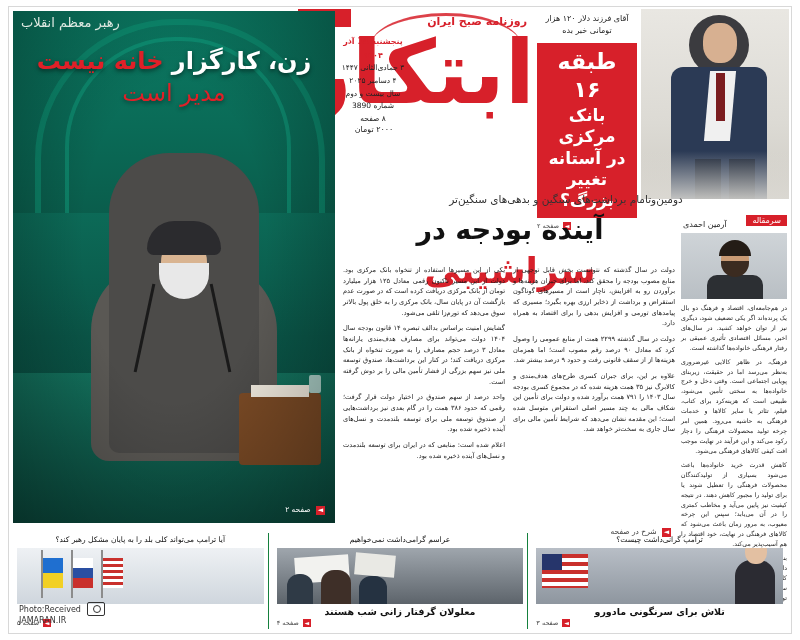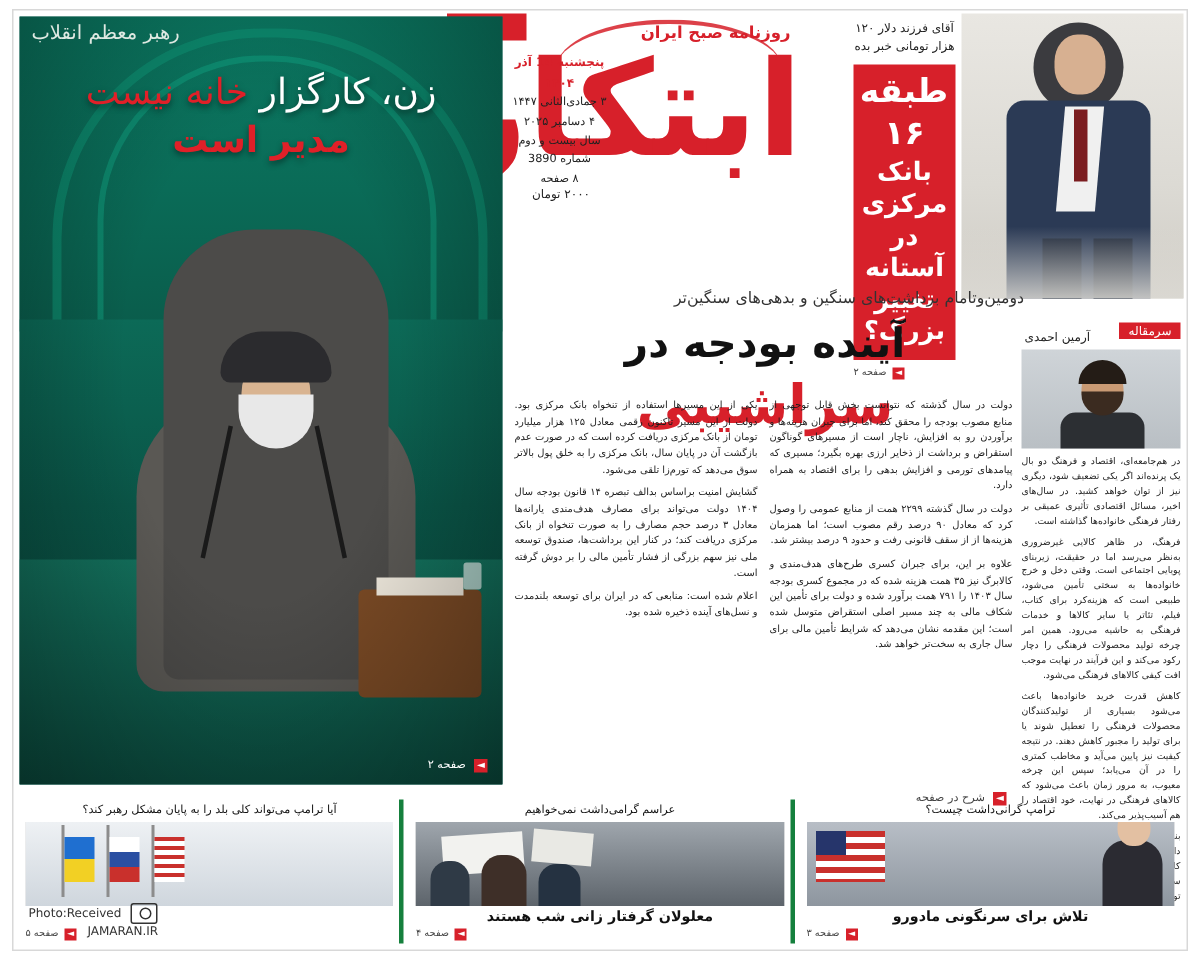--- a/index.html
+++ b/index.html
@@ -17,21 +17,21 @@
   .photo-left{position:absolute;top:2px;right:2px;width:148px;height:190px;background:linear-gradient(180deg,#e9e7e2 0%,#dcdad4 60%,#cfccc5 100%);overflow:hidden;}
   .ph-head{position:absolute;top:6px;right:40px;width:60px;height:60px;border-radius:50%;background:#3b3b3f;}
   .ph-face{position:absolute;top:14px;right:52px;width:34px;height:40px;border-radius:45%;background:#d7b091;}
   .ph-body{position:absolute;top:58px;right:22px;width:96px;height:132px;background:#2b3a55;border-radius:12px 12px 0 0;}
   .ph-shirt{position:absolute;top:62px;right:56px;width:26px;height:70px;background:#f0f0f0;transform:skewX(-5deg);}
   .ph-tie{position:absolute;top:64px;right:64px;width:9px;height:48px;background:#7b1d20;}
   .ph-leg1{position:absolute;top:150px;right:34px;width:26px;height:44px;background:#1c2638;}
   .ph-leg2{position:absolute;top:150px;right:68px;width:26px;height:44px;background:#1c2638;}
   .ph-grd{position:absolute;left:0;bottom:0;width:100%;height:48px;background:linear-gradient(180deg,rgba(255,255,255,0) 0%,rgba(220,218,212,.85) 100%);}
 
-  .leftcol-top{position:absolute;top:4px;right:154px;width:68px;height:192px;}
+  .leftcol-top{position:absolute;top:4px;right:154px;width:100px;height:192px;}
   .byline-sm{font-size:8px;color:#222;text-align:center;line-height:1.5;margin-top:2px;}
   .redbox{margin-top:6px;background:#d7202a;color:#fff;font-weight:bold;font-size:17px;line-height:1.25;padding:5px 5px 7px 5px;text-align:center;}
   .redbox .big{font-size:22px;display:block;margin-bottom:2px;}
 
   
   .masthead{position:absolute;top:0;right:248px;width:205px;height:200px;}
   .logo-word{position:absolute;top:22px;right:8px;width:180px;height:120px;color:#d7202a;font-size:88px;font-weight:bold;line-height:1;letter-spacing:-2px;text-align:center;font-family:"DejaVu Sans","Liberation Sans",sans-serif;}
   .logo-sub{position:absolute;top:8px;right:16px;font-size:11px;color:#d7202a;font-weight:bold;}
   .logo-swoosh{position:absolute;top:6px;right:22px;width:150px;height:36px;border-top:3px solid #d7202a;border-radius:60% 60% 0 0/100% 100% 0 0;opacity:.85;}
   .chahar{position:absolute;top:2px;left:-40px;background:#d7202a;color:#fff;font-size:11px;padding:2px 16px 3px 16px;border-radius:0 0 0 0;}
@@ -81,29 +81,29 @@
   .bp-turban{position:absolute;bottom:268px;left:134px;width:74px;height:34px;border-radius:34px 34px 8px 8px;background:#2b2b2e;}
   .bp-beard{position:absolute;bottom:224px;left:146px;width:50px;height:36px;border-radius:0 0 26px 26px;background:#e8e8e8;}
   .bp-mic1{position:absolute;bottom:150px;left:130px;width:3px;height:90px;background:#1a1a1a;transform:rotate(12deg);}
   .bp-mic2{position:absolute;bottom:150px;left:206px;width:3px;height:90px;background:#1a1a1a;transform:rotate(-12deg);}
   .bp-table{position:absolute;bottom:58px;left:226px;width:82px;height:72px;background:#7a4a25;border-radius:4px;}
   .bp-book{position:absolute;bottom:126px;left:238px;width:58px;height:12px;background:#efe9dd;}
   .bp-glass{position:absolute;bottom:130px;left:296px;width:12px;height:18px;background:#cfe3df;opacity:.8;border-radius:2px;}
   .bp-vign{position:absolute;inset:0;background:radial-gradient(ellipse at 50% 45%,rgba(0,0,0,0) 40%,rgba(0,0,0,.35) 100%);}
 
   .bp-title{position:absolute;top:34px;left:0;width:100%;text-align:center;}
-  .bp-title .t1{font-size:24px;font-weight:normal;color:#ffffff;line-height:1.35;text-shadow:0 2px 4px rgba(0,0,0,.5);}
+  .bp-title .t1{font-size:24px;font-weight:bold;color:#ffffff;line-height:1.35;text-shadow:0 2px 4px rgba(0,0,0,.5);}
   .bp-title .t1 .red{color:#e02028;}
-  .bp-title .t2{font-size:24px;font-weight:bold;color:#e02028;line-height:1.35;text-shadow:0 2px 4px rgba(0,0,0,.45);}
+  .bp-title .t2{font-size:24px;font-weight:normal;color:#e02028;line-height:1.35;text-shadow:0 2px 4px rgba(0,0,0,.45);}
   .bp-more{position:absolute;bottom:8px;right:10px;font-size:7.5px;color:#fff;}
   .bp-more .sq{display:inline-block;width:9px;height:9px;background:#d7202a;color:#fff;text-align:center;line-height:9px;font-size:7px;margin-left:3px;}
 
   
   .bottomstrip{position:absolute;bottom:4px;right:4px;left:4px;height:96px;display:flex;direction:rtl;gap:4px;}
-  .bcell{position:relative;flex:1;border-right:3px solid #15803d;padding:0 4px;box-sizing:border-box;}
+  .bcell{position:relative;flex:1;border-right:1px solid #15803d;padding:0 4px;box-sizing:border-box;}
   .bcell:first-child{border-right:none;}
   .bctitle{font-size:9.5px;font-weight:bold;color:#111;line-height:1.35;text-align:center;margin-top:2px;}
   .bcimg{width:100%;height:56px;margin-top:3px;position:relative;overflow:hidden;background:#dcdcdc;}
   .bc-more{position:absolute;bottom:2px;left:4px;font-size:6.5px;color:#444;}
   .bc-more .sq{display:inline-block;width:8px;height:8px;background:#d7202a;color:#fff;text-align:center;line-height:8px;font-size:6px;margin-left:2px;}
 
   
   .art-flagus{position:absolute;inset:0;background:linear-gradient(180deg,#b8bec6,#8e969f);}
   .us-stripes{position:absolute;top:6px;left:6px;width:46px;height:34px;background:repeating-linear-gradient(180deg,#c9302c 0 4px,#fff 4px 8px);}
   .us-canton{position:absolute;top:6px;left:6px;width:20px;height:16px;background:#26356b;}
@@ -118,21 +118,21 @@
   .crowd-p3{position:absolute;bottom:0;left:82px;width:28px;height:28px;background:#253241;border-radius:12px 12px 0 0;}
 
   .art-flags{position:absolute;inset:0;background:linear-gradient(180deg,#eef1f4,#cfd6dd);}
   .fl{position:absolute;bottom:6px;width:22px;height:40px;}
   .fl .pole{position:absolute;bottom:0;left:10px;width:2px;height:48px;background:#8c8c8c;}
   .fl .cloth{position:absolute;top:0;left:12px;width:20px;height:30px;}
   .fl1{left:14px;} .fl2{left:44px;} .fl3{left:74px;}
   .cl-ua{background:linear-gradient(180deg,#1f6fd0 0 50%,#f2d024 50% 100%);}
   .cl-ru{background:linear-gradient(180deg,#fff 0 33%,#2a4fa2 33% 66%,#c9302c 66% 100%);}
   .cl-us{background:repeating-linear-gradient(180deg,#c9302c 0 3px,#fff 3px 6px);}
-  .photocredit{position:absolute;left:10px;bottom:6px;font-size:8px;color:#333;text-align:right;line-height:1.35;}
+  .photocredit{position:absolute;left:10px;bottom:6px;font-size:8px;color:#333;text-align:left;line-height:1.35;}
   .cam{display:inline-block;width:16px;height:12px;border:1.5px solid #333;border-radius:2px;position:relative;vertical-align:middle;margin-left:4px;}
   .cam:after{content:"";position:absolute;top:2px;left:5px;width:6px;height:6px;border:1.5px solid #333;border-radius:50%;}
 </style>
 </head>
 <body>
 
 <div class="page">
   <div class="frame">
 
     <div class="topband">
@@ -189,20 +189,21 @@
 
     <div class="bodycols">
       <div class="bcol">
         <p>دولت در سال گذشته که نتوانست بخش قابل توجهی از منابع مصوب بودجه را محقق کند، اما برای جبران هزینه‌ها و برآوردن رو به افزایش، ناچار است از مسیرهای گوناگون استقراض و برداشت از ذخایر ارزی بهره بگیرد؛ مسیری که پیامدهای تورمی و افزایش بدهی را برای اقتصاد به همراه دارد.</p>
         <p>دولت در سال گذشته ۲۲۹۹ همت از منابع عمومی را وصول کرد که معادل ۹۰ درصد رقم مصوب است؛ اما همزمان هزینه‌ها از از سقف قانونی رفت و حدود ۹ درصد بیشتر شد.</p>
         <p>علاوه بر این، برای جبران کسری طرح‌های هدف‌مندی و کالابرگ نیز ۳۵ همت هزینه شده که در مجموع کسری بودجه سال ۱۴۰۳ را ۷۹۱ همت برآورد شده و دولت برای تأمین این شکاف مالی به چند مسیر اصلی استقراض متوسل شده است؛ این مقدمه نشان می‌دهد که شرایط تأمین مالی برای سال جاری به سخت‌تر خواهد شد.</p>
       </div>
       <div class="bcol">
         <p>یکی از این مسیرها استفاده از تنخواه بانک مرکزی بود. دولت از این مسیر تاکنون رقمی معادل ۱۲۵ هزار میلیارد تومان از بانک مرکزی دریافت کرده است که در صورت عدم بازگشت آن در پایان سال، بانک مرکزی را به خلق پول بالاتر سوق می‌دهد که تورم‌زا تلقی می‌شود.</p>
         <p>گشایش امنیت براساس بدالف تبصره ۱۴ قانون بودجه سال ۱۴۰۴ دولت می‌تواند برای مصارف هدف‌مندی یارانه‌ها معادل ۳ درصد حجم مصارف را به صورت تنخواه از بانک مرکزی دریافت کند؛ در کنار این برداشت‌ها، صندوق توسعه ملی نیز سهم بزرگی از فشار تأمین مالی را بر دوش گرفته است.</p>
+        <p>واحد درصد از سهم صندوق در اختیار دولت قرار گرفت؛ رقمی که حدود ۳۸۶ همت را در گام بعدی نیز برداشت‌هایی از صندوق توسعه ملی برای توسعه بلندمدت و نسل‌های آینده ذخیره شده بود.</p>
         <p>اعلام شده است: منابعی که در ایران برای توسعه بلندمدت و نسل‌های آینده ذخیره شده بود.</p>
       </div>
     </div>
     <div class="morelink">
       <span class="sq">◄</span>
       <span>شرح در صفحه</span>
     </div>
 
     <div class="colblock">
       <div class="colhead">

